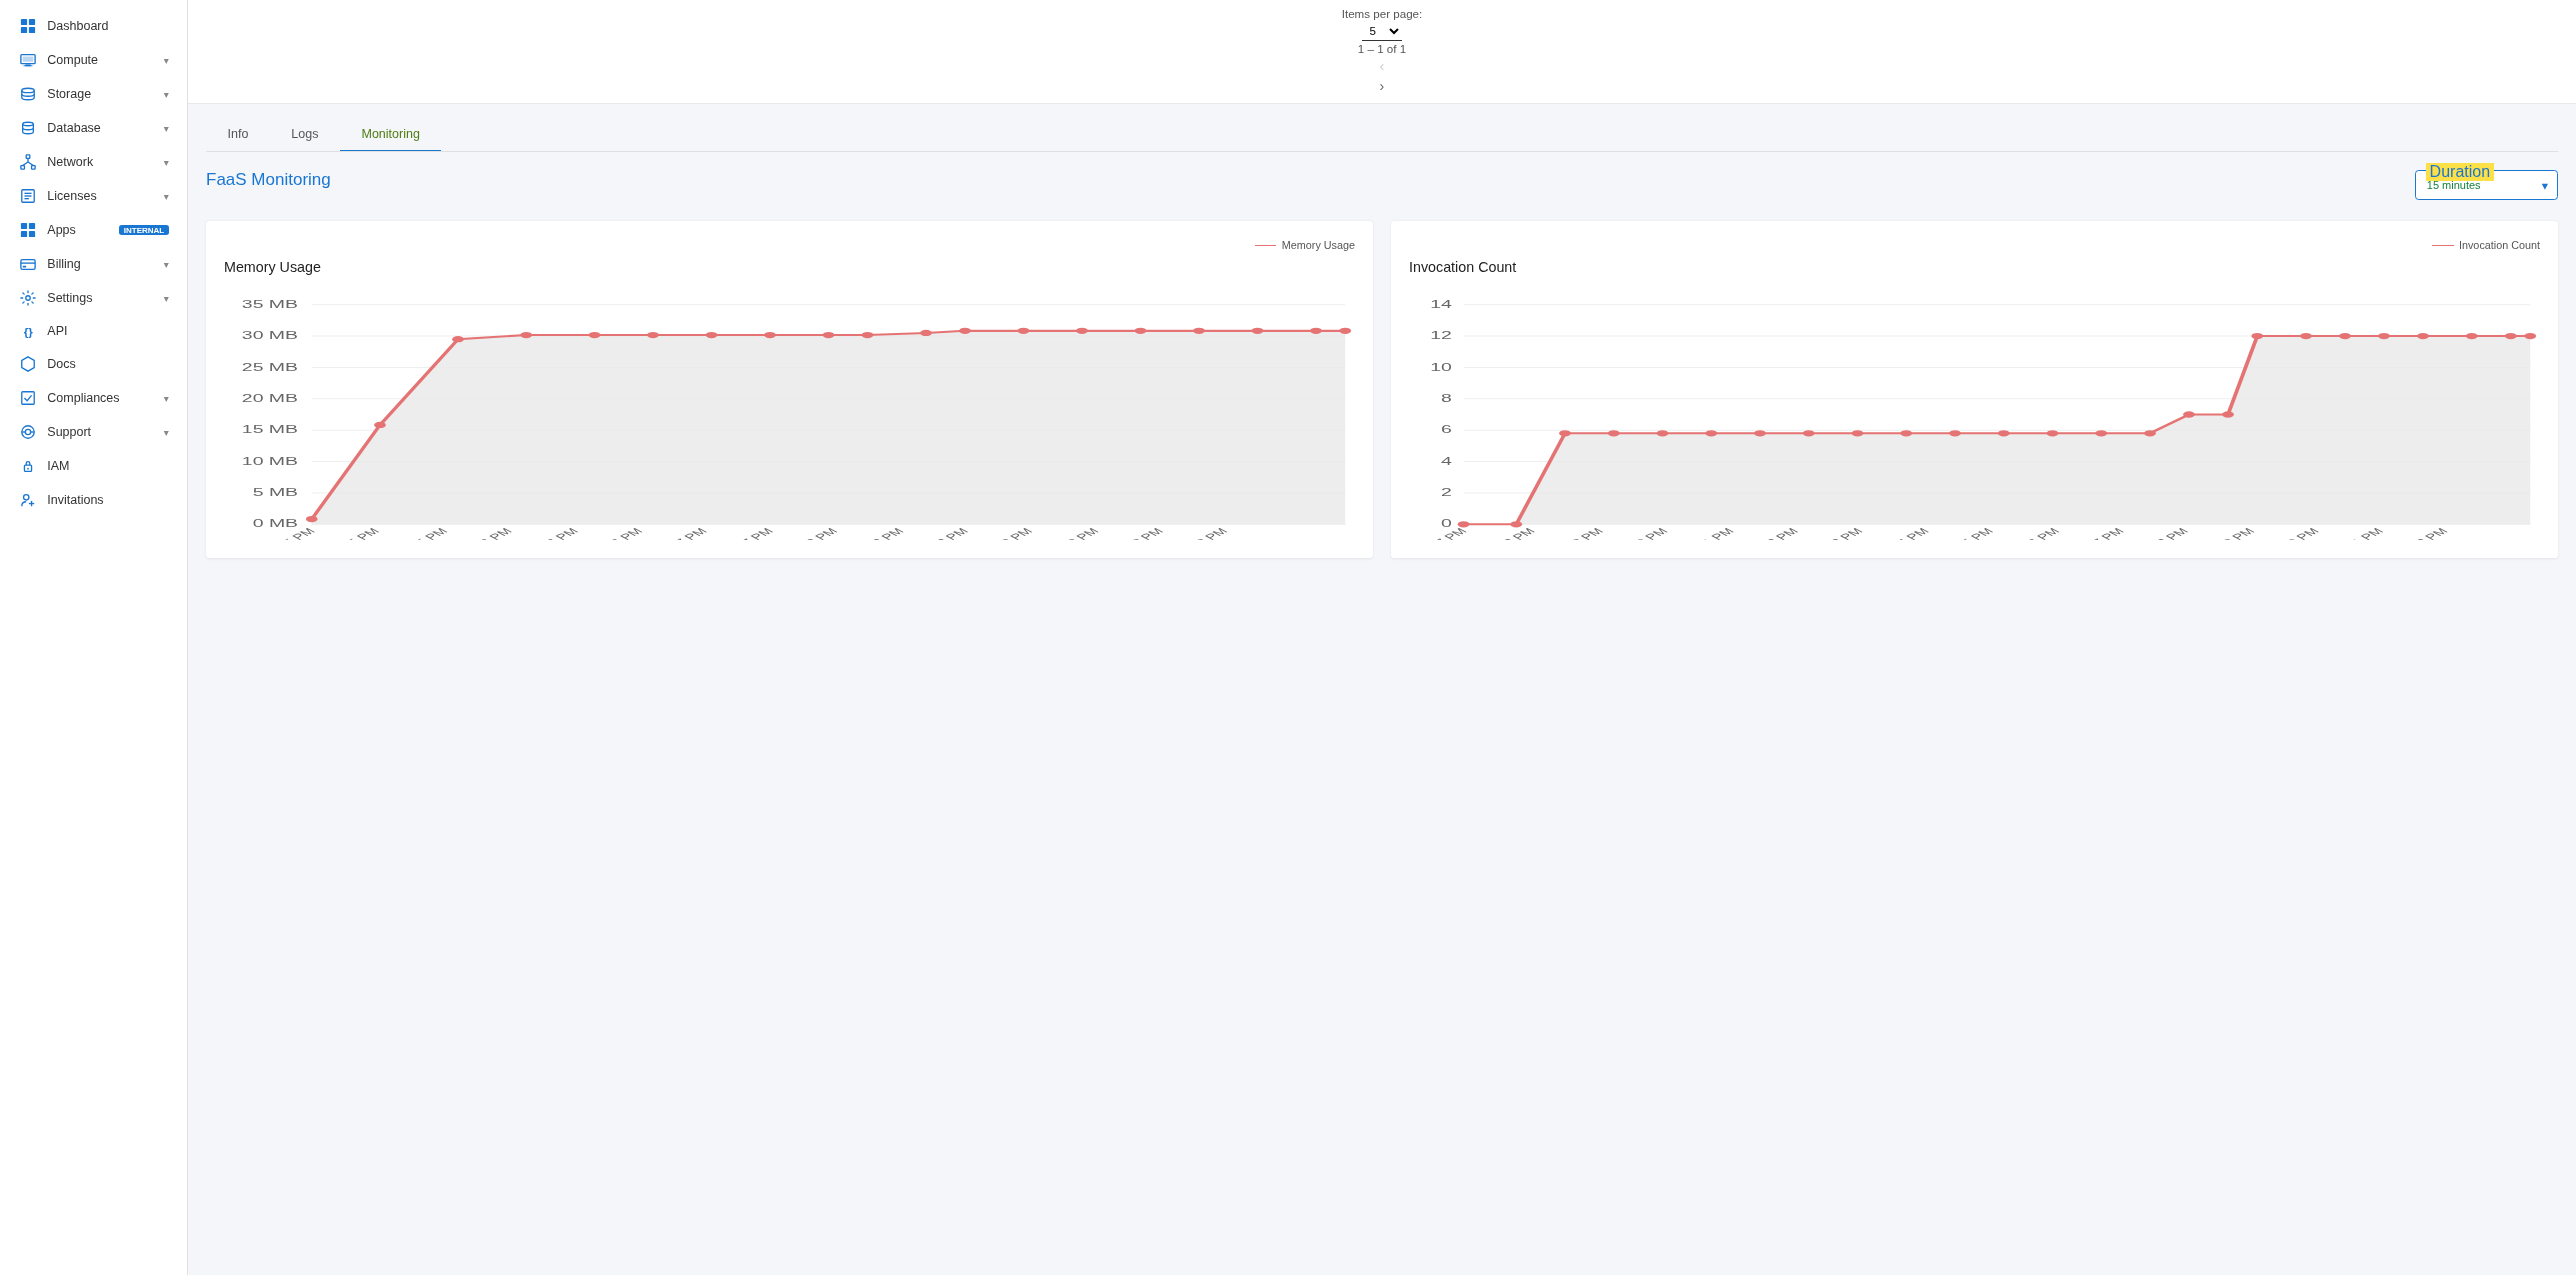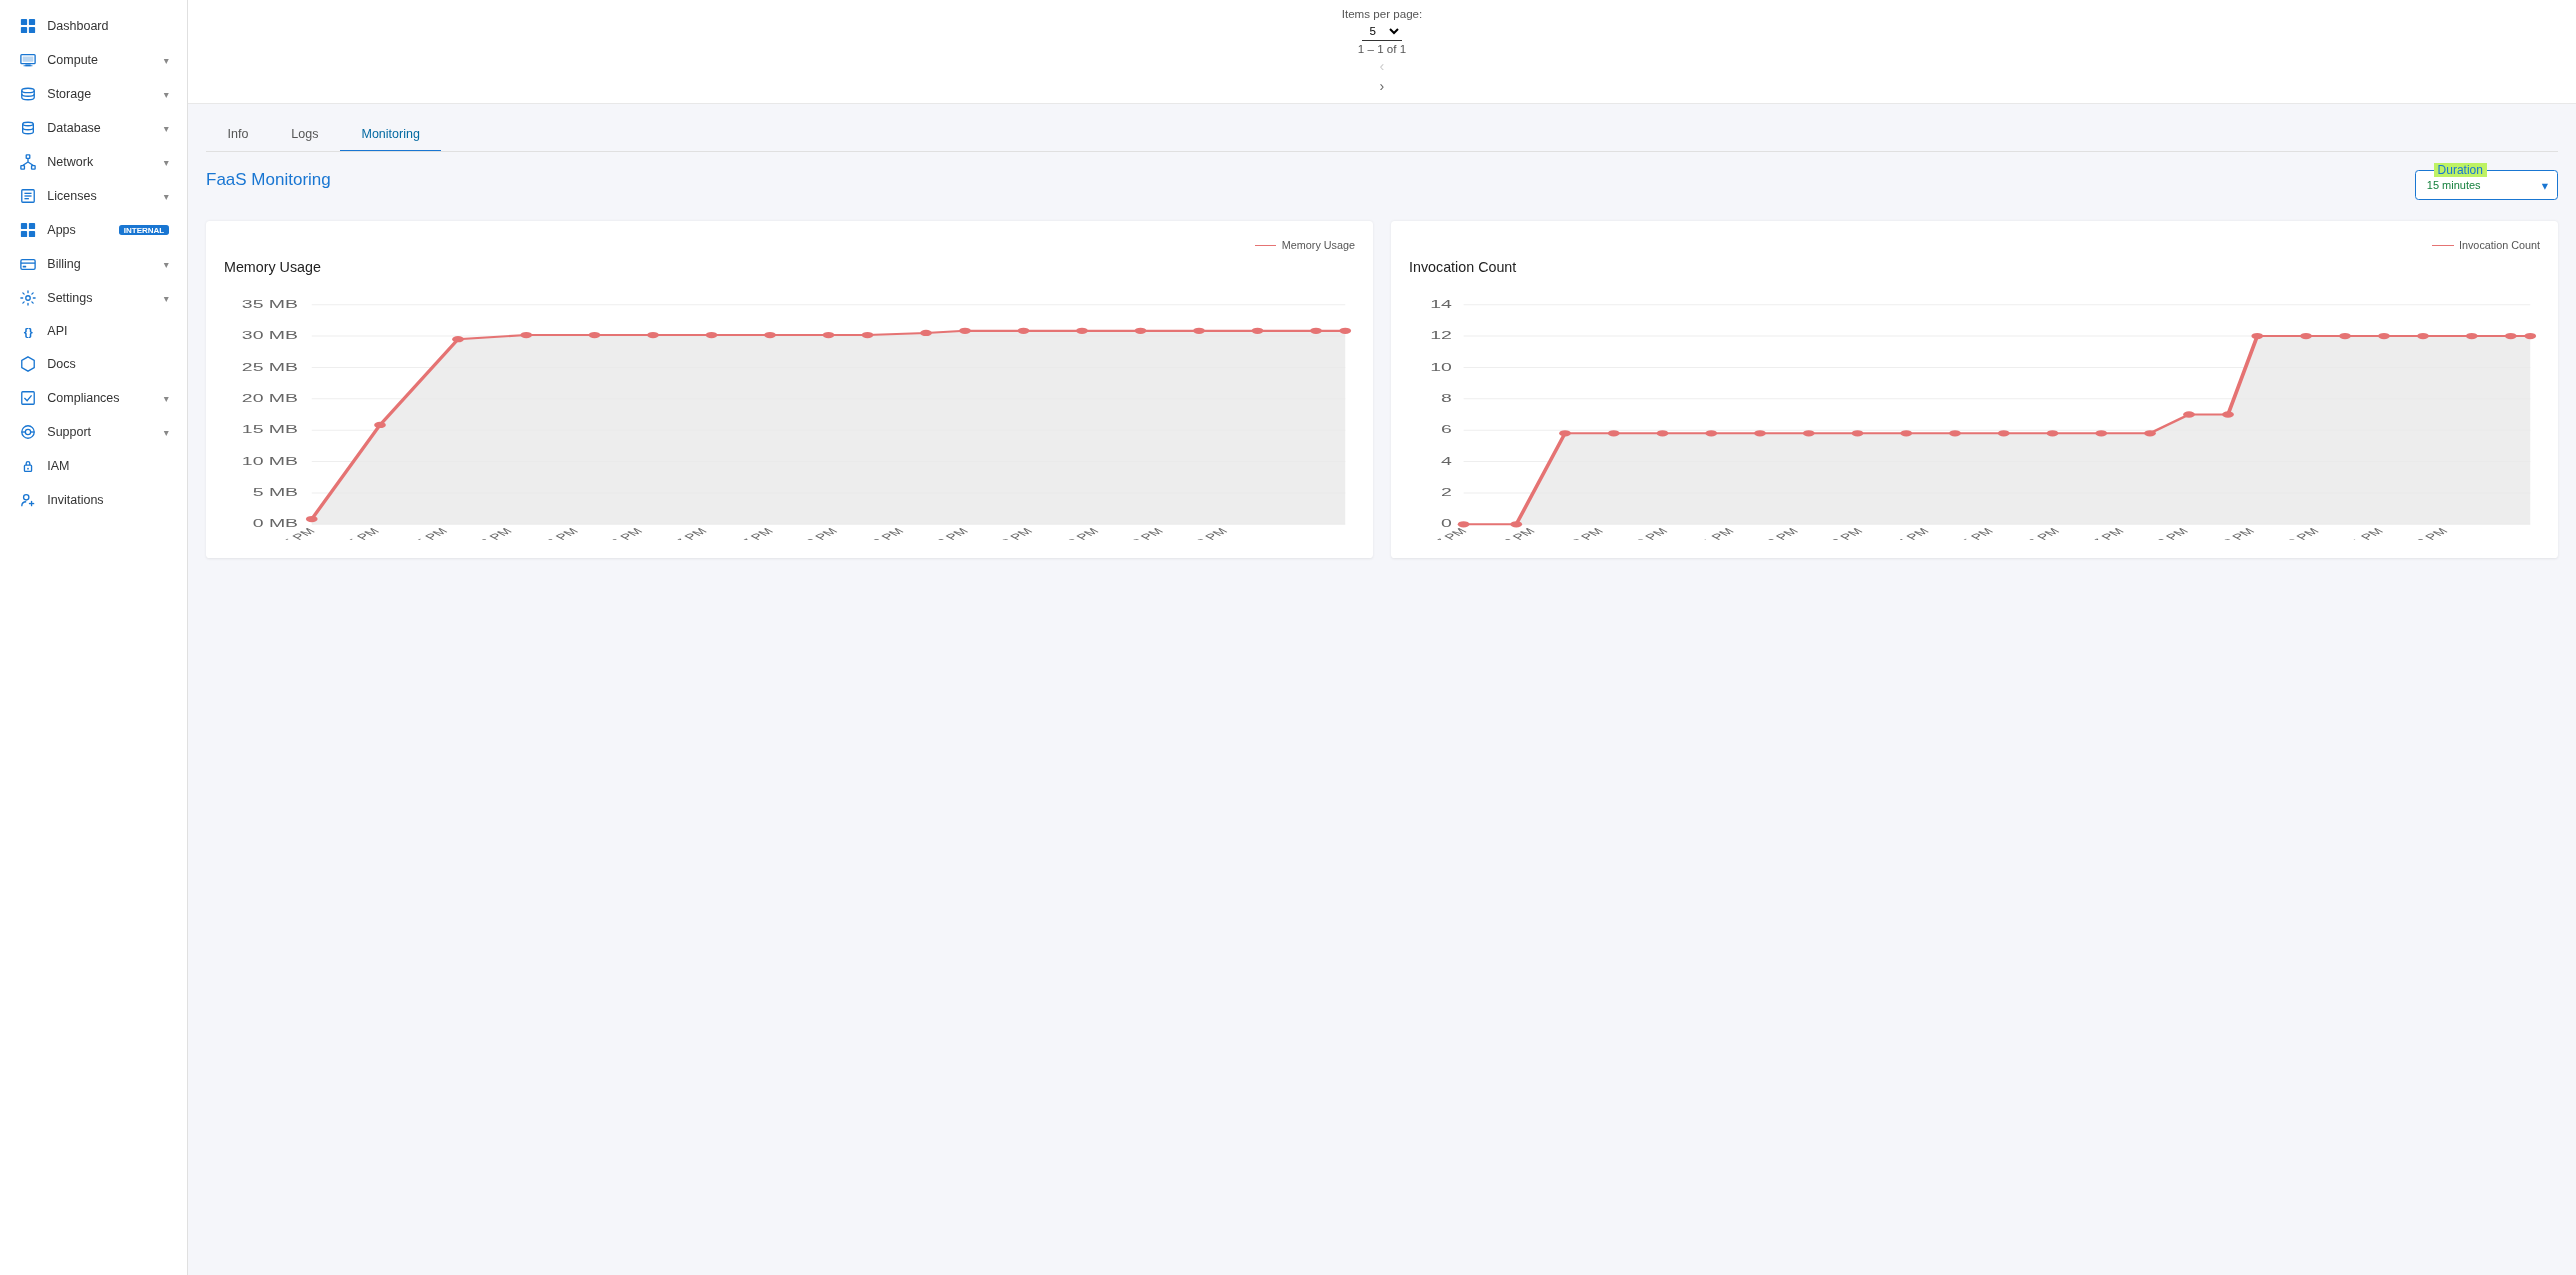--- a/index.html
+++ b/index.html
@@ -109,21 +109,21 @@
     }
     .tab {
       padding: 9px 21.5px;
       cursor: pointer;
       color: #555;
       font-size: 12.5px;
       border-bottom: 1.8px solid transparent;
       margin-bottom: -0.9px;
     }
     .tab.active {
-      color: #0369a1;
+      color: #4d7c0f;
       border-bottom: 1.8px solid #1976d2;
       font-weight: 500;
     }
 
     
     .monitoring-header {
       display: flex;
       justify-content: space-between;
       align-items: flex-start;
       margin-bottom: 21.5px;
@@ -387,21 +387,21 @@
 
     <div class="tabs">
       <div class="tab">Info</div>
       <div class="tab">Logs</div>
       <div class="tab active">Monitoring</div>
     </div>
 
     <div class="monitoring-header">
       <h2 class="section-title">FaaS Monitoring</h2>
       <div class="duration-selector" style="position:relative;display:inline-block;min-width:143px;border:1.3px solid #1976d2;border-radius:3.6px;padding:7.2px 32px 7.2px 10.8px;background:#fff;cursor:pointer;">
-        <span class="duration-label" style="position:absolute;top:-8px;left:18px;background:#bef264;padding:0 3.6px;font-size:12px;color:#1976d2;">Duration</span>
+        <span class="duration-label" style="position:absolute;top:-8px;left:10px;background:#fde047;padding:0 3.6px;font-size:16px;color:#1976d2;">Duration</span>
         <span style="font-size:11px;color:#15803d;">15 minutes</span>
         <span class="duration-chevron" style="position:absolute;right:9px;top:50%;transform:translateY(-50%);color:#1976d2;">▾</span>
       </div>
     </div>
 
     <div class="charts-grid">
 
       <div class="chart-card">
         <div class="chart-legend">
           <span class="legend-line"></span>

